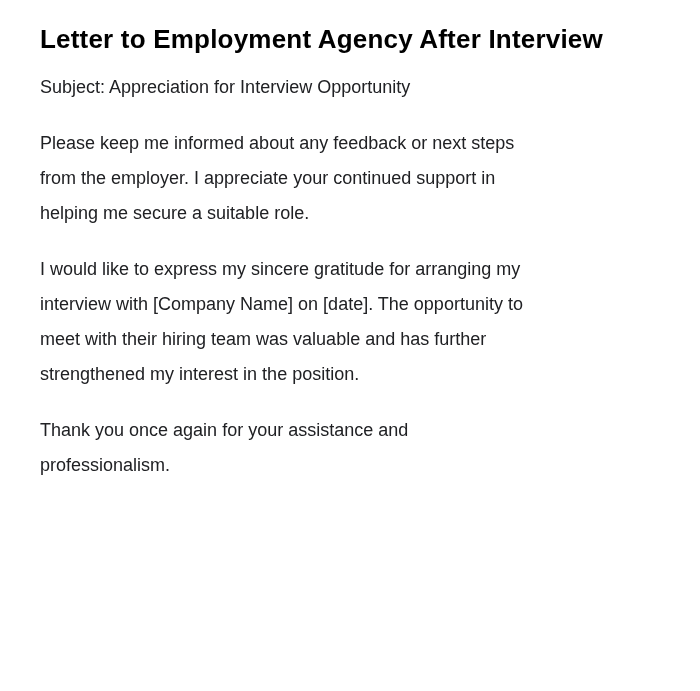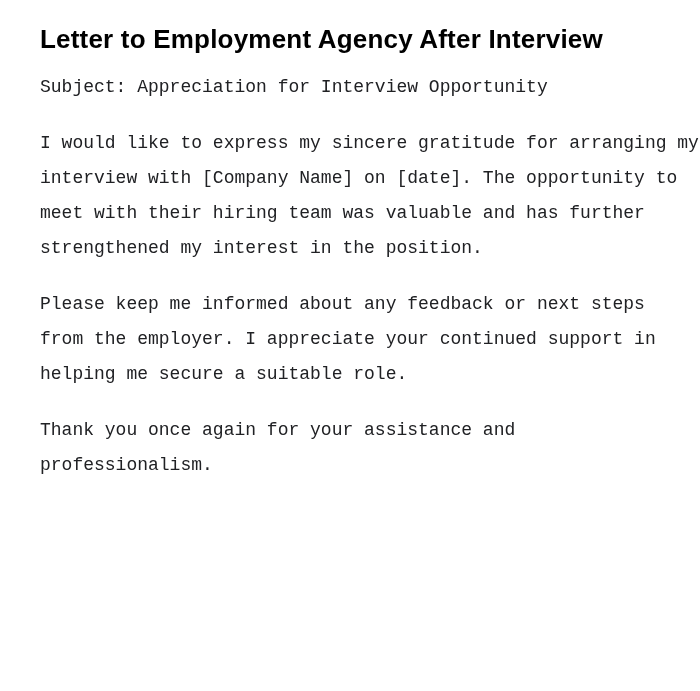--- a/index.html
+++ b/index.html
@@ -33,46 +33,45 @@
     white-space: nowrap;
   }
   .block {
     margin-bottom: 21px;
   }
   .line {
     font-size: 18px;
     line-height: 35px;
     color: var(--text);
     white-space: nowrap;
-    font-family: Liberation Mono, monospace;
   }
 </style>
 </head>
 <body>
 
 <div class="page">
 
   <h1 class="doc-title">Letter to Employment Agency After Interview</h1>
 
   <div class="block">
     <div class="line">Subject: Appreciation for Interview Opportunity</div>
   </div>
 
 
   <div class="block">
+    <div class="line">Please keep me informed about any feedback or next steps</div>
+    <div class="line">from the employer. I appreciate your continued support in</div>
+    <div class="line">helping me secure a suitable role.</div>
+  </div>
+
+  <div class="block">
     <div class="line">I would like to express my sincere gratitude for arranging my</div>
     <div class="line">interview with [Company Name] on [date]. The opportunity to</div>
     <div class="line">meet with their hiring team was valuable and has further</div>
     <div class="line">strengthened my interest in the position.</div>
-  </div>
-
-  <div class="block">
-    <div class="line">Please keep me informed about any feedback or next steps</div>
-    <div class="line">from the employer. I appreciate your continued support in</div>
-    <div class="line">helping me secure a suitable role.</div>
   </div>
 
   <div class="block">
     <div class="line">Thank you once again for your assistance and</div>
     <div class="line">professionalism.</div>
   </div>
 
   <div class="block">
     <div class="line">Yours sincerely,</div>
   </div>

